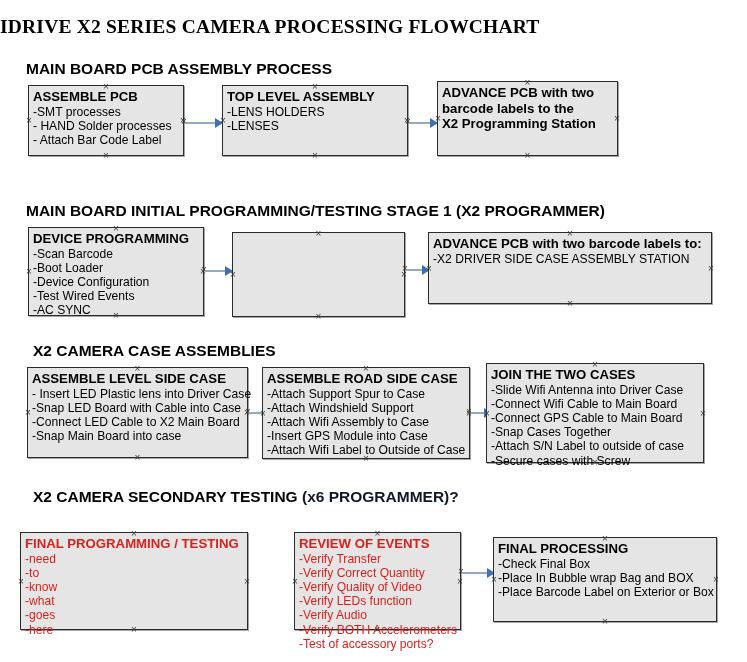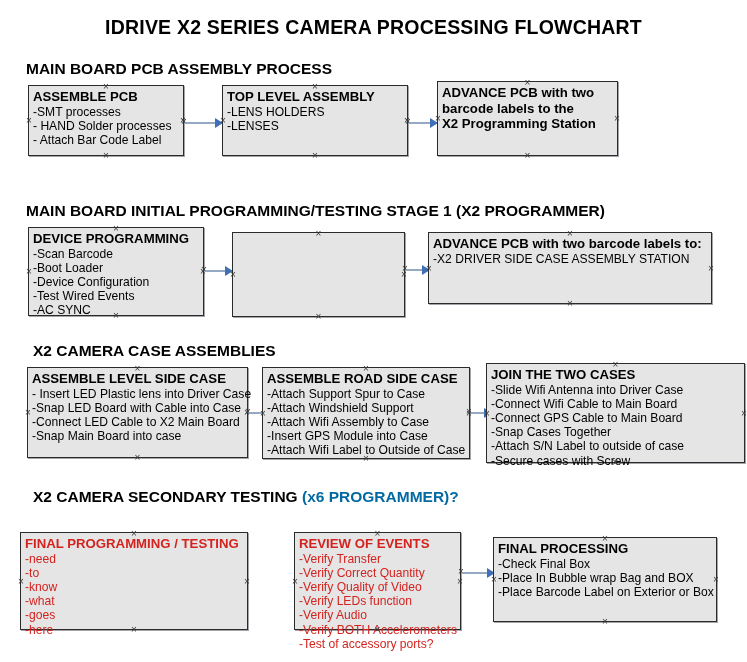--- a/index.html
+++ b/index.html
@@ -11,35 +11,35 @@
     position: relative;
     overflow: hidden;
     font-family: "Liberation Sans", sans-serif;
     color: #000000;
   }
   #canvas { position: absolute; left: 0; top: 0; width: 747px; height: 662px; }
 
   .title {
     position: absolute;
     left: 0; top: 16px; width: 747px;
-    text-align: center;
     font-size: 19.5px;
     font-weight: bold;
     letter-spacing: 0.2px;
     color: #000;
+    font-family: Liberation Serif, serif;
   }
 
   .section-header {
     position: absolute;
     font-size: 15.5px;
     font-weight: bold;
     color: #000;
     white-space: nowrap;
   }
-  .section-header .accent { color: #0369a1; }
+  .section-header .accent { color: #0f172a; }
 
   .node {
     position: absolute;
     background: #e5e5e5;
     border: 1.3px solid #2b2b2b;
     box-sizing: border-box;
     box-shadow: 1px 1px 0 rgba(90,90,100,0.55);
     overflow: visible;
   }
   .node .nd-title {
@@ -238,21 +238,21 @@
     <span class="handle h-w">×</span>
     <span class="handle h-e">×</span>
   </div>
 
   <div class="connector" style="left:471px; top:408px; width:20px;">
     <span class="tail-x">×</span>
     <span class="wire"></span>
     <span class="head"></span>
   </div>
 
-  <div class="node" style="left:486px; top:363px; width:259px; height:100px;">
+  <div class="node" style="left:486px; top:363px; width:218px; height:100px;">
     <div class="nd-body">
       <div class="nd-title">JOIN THE TWO CASES</div>
       <div class="nd-line">-Slide Wifi Antenna into Driver Case</div>
       <div class="nd-line">-Connect Wifi Cable to Main Board</div>
       <div class="nd-line">-Connect GPS Cable to Main Board</div>
       <div class="nd-line">-Snap Cases Together</div>
       <div class="nd-line">-Attach S/N Label to outside of case</div>
       <div class="nd-line">-Secure cases with Screw</div>
     </div>
     <span class="handle h-n">×</span>

